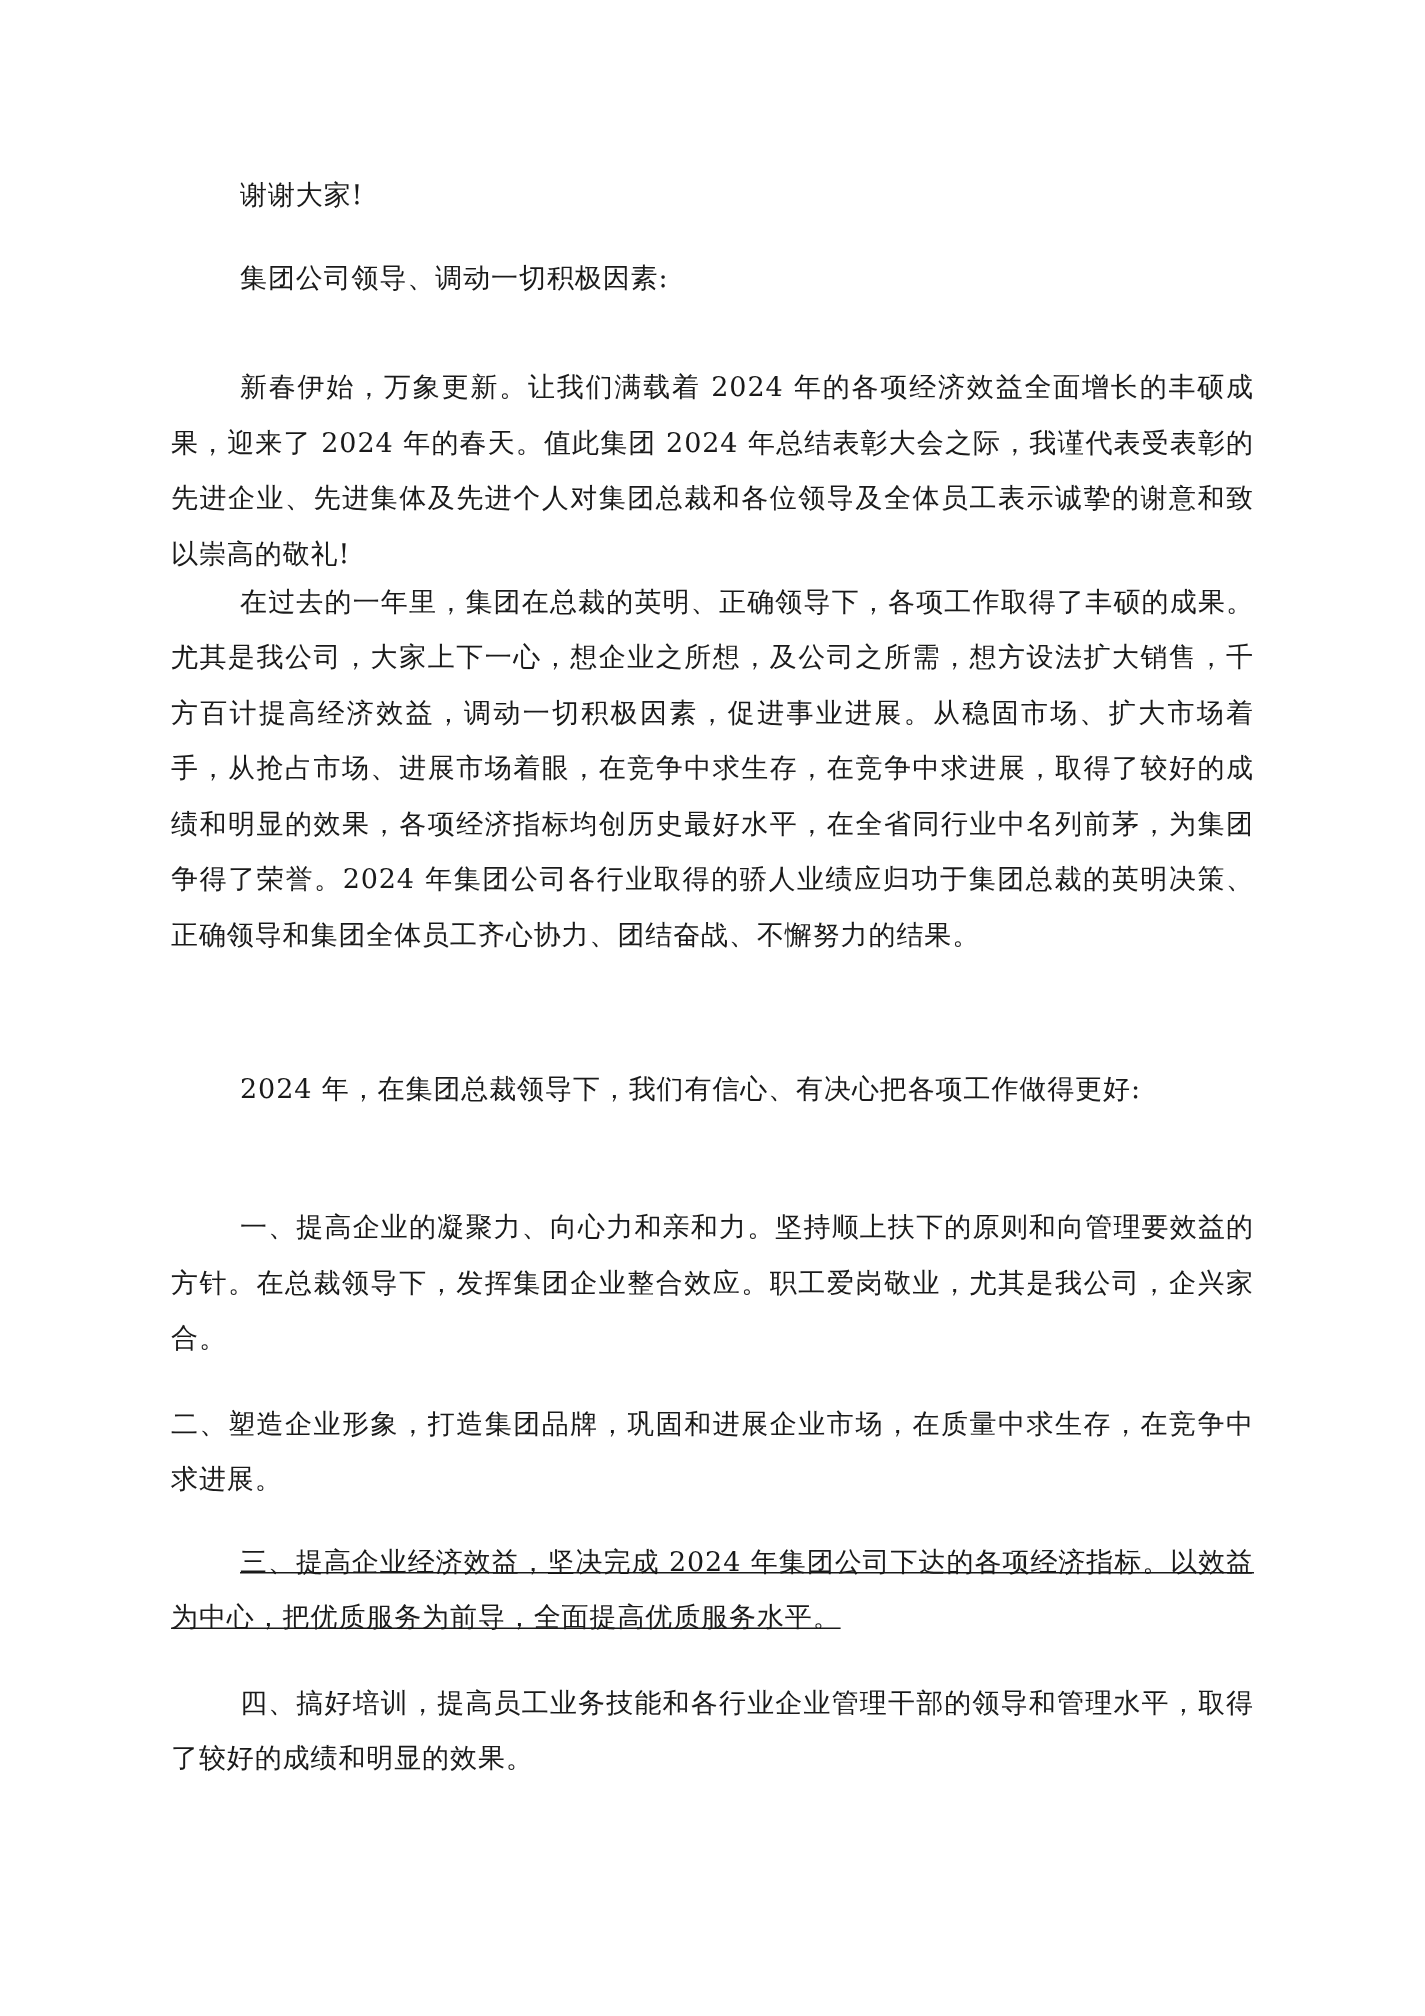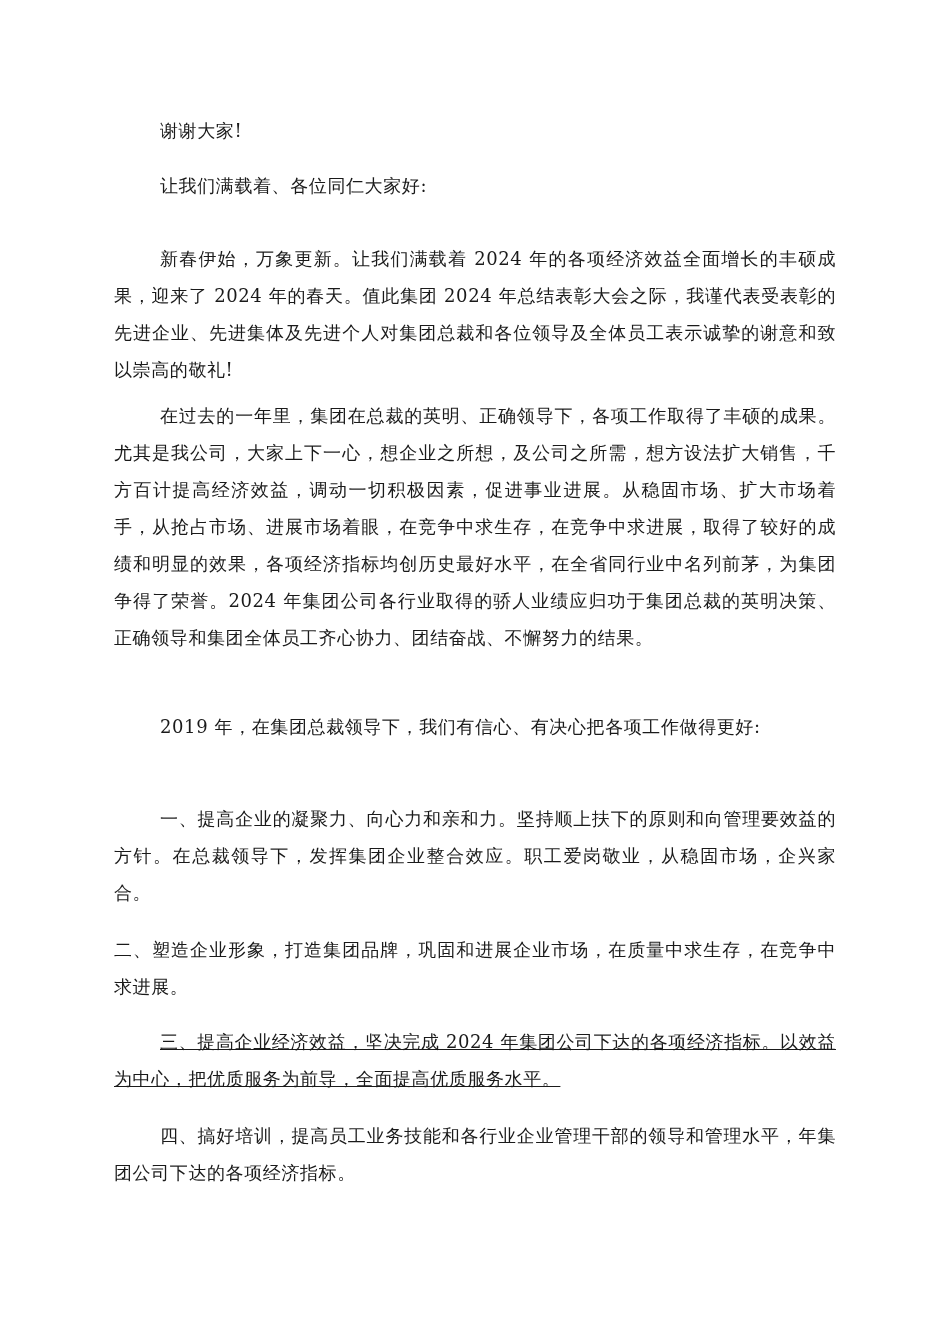--- a/index.html
+++ b/index.html
@@ -33,21 +33,21 @@
     text-align-last: left;
   }
   .indent { text-indent: 46px; }
   .bold { font-weight: normal; }
 </style>
 </head>
 <body>
 
 <div class="page">
   <p class="para indent" style="top:112px;">谢谢大家!</p>
-  <p class="para indent" style="top:167px;">让我们满载着、各位同仁大家好:</p>
+  <p class="para indent" style="top:167px;">集团公司领导、调动一切积极因素:</p>
   <p class="para indent" style="top:240px;">新春伊始，万象更新。让我们满载着 2024 年的各项经济效益全面增长的丰硕成果，迎来了 2024 年的春天。值此集团 2024 年总结表彰大会之际，我谨代表受表彰的先进企业、先进集体及先进个人对集团总裁和各位领导及全体员工表示诚挚的谢意和致以崇高的敬礼!</p>
-  <p class="para indent" style="top:397px;">在过去的一年里，集团在总裁的英明、正确领导下，各项工作取得了丰硕的成果。尤其是我公司，大家上下一心，想企业之所想，及公司之所需，想方设法扩大销售，千方百计提高经济效益，调动一切积极因素，促进事业进展。从稳固市场、扩大市场着手，从抢占市场、进展市场着眼，在竞争中求生存，在竞争中求进展，取得了较好的成绩和明显的效果，各项经济指标均创历史最好水平，在全省同行业中名列前茅，为集团争得了荣誉。2024 年集团公司各行业取得的骄人业绩应归功于集团总裁的英明决策、正确领导和集团全体员工齐心协力、团结奋战、不懈努力的结果。</p>
-  <p class="para indent" style="top:708px;">2019 年，在集团总裁领导下，我们有信心、有决心把各项工作做得更好:</p>
-  <p class="para indent" style="top:800px;">一、提高企业的凝聚力、向心力和亲和力。坚持顺上扶下的原则和向管理要效益的方针。在总裁领导下，发挥集团企业整合效应。职工爱岗敬业，从稳固市场，企兴家合。</p>
+  <p class="para indent" style="top:383px;">在过去的一年里，集团在总裁的英明、正确领导下，各项工作取得了丰硕的成果。尤其是我公司，大家上下一心，想企业之所想，及公司之所需，想方设法扩大销售，千方百计提高经济效益，调动一切积极因素，促进事业进展。从稳固市场、扩大市场着手，从抢占市场、进展市场着眼，在竞争中求生存，在竞争中求进展，取得了较好的成绩和明显的效果，各项经济指标均创历史最好水平，在全省同行业中名列前茅，为集团争得了荣誉。2024 年集团公司各行业取得的骄人业绩应归功于集团总裁的英明决策、正确领导和集团全体员工齐心协力、团结奋战、不懈努力的结果。</p>
+  <p class="para indent" style="top:708px;">2024 年，在集团总裁领导下，我们有信心、有决心把各项工作做得更好:</p>
+  <p class="para indent" style="top:800px;">一、提高企业的凝聚力、向心力和亲和力。坚持顺上扶下的原则和向管理要效益的方针。在总裁领导下，发挥集团企业整合效应。职工爱岗敬业，尤其是我公司，企兴家合。</p>
   <p class="para bold" style="top:931px;">二、塑造企业形象，打造集团品牌，巩固和进展企业市场，在质量中求生存，在竞争中求进展。</p>
   <p class="para indent" style="top:1023px;text-decoration:underline;">三、提高企业经济效益，坚决完成 2024 年集团公司下达的各项经济指标。以效益为中心，把优质服务为前导，全面提高优质服务水平。</p>
-  <p class="para indent" style="top:1117px;">四、搞好培训，提高员工业务技能和各行业企业管理干部的领导和管理水平，年集团公司下达的各项经济指标。</p>
+  <p class="para indent" style="top:1117px;">四、搞好培训，提高员工业务技能和各行业企业管理干部的领导和管理水平，取得了较好的成绩和明显的效果。</p>
 </div>
 
 </body></html>

